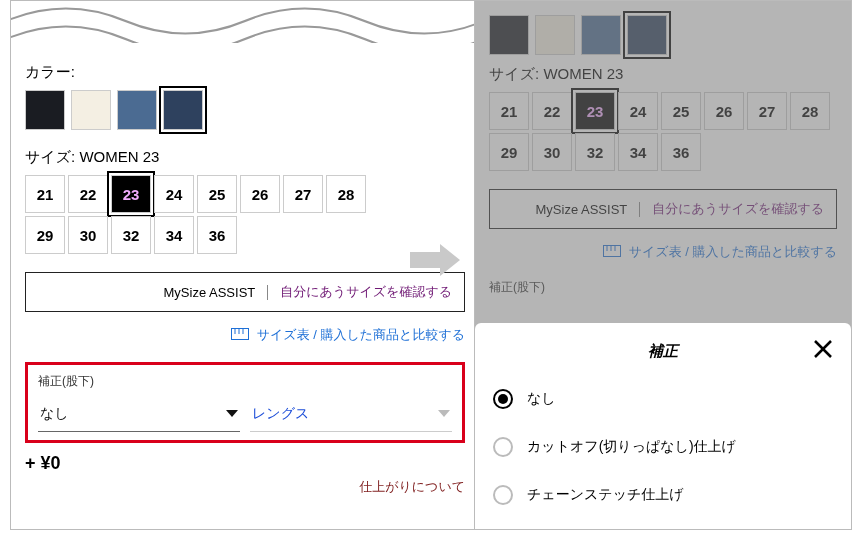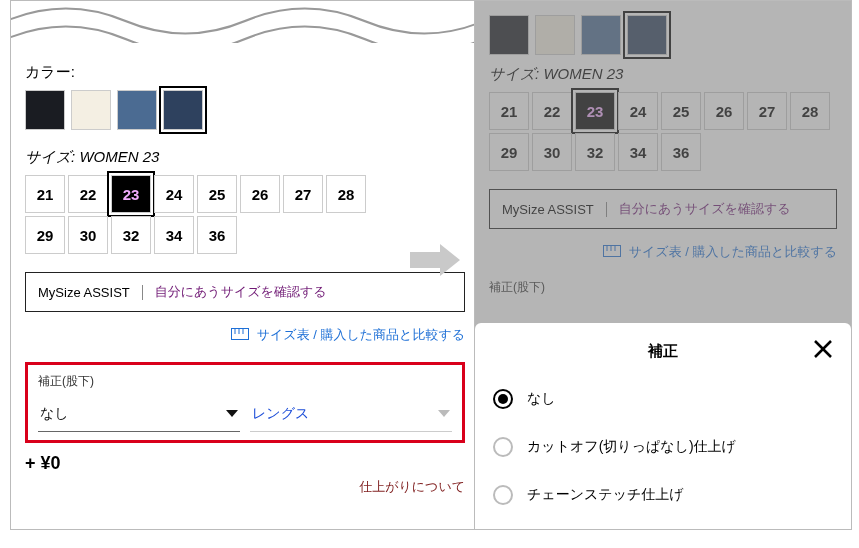--- a/index.html
+++ b/index.html
@@ -9,37 +9,37 @@
   
   .panel-left {
     position: absolute; left: 10px; top: 0; width: 470px; height: 530px;
     border: 1px solid #bbb; background: #fff; padding: 14px 14px 10px 14px;
     overflow: hidden;
   }
   .wavy { position: absolute; left: -5px; right: -5px; top: -10px; height: 52px; pointer-events: none; }
   .wavy svg { width: 100%; height: 100%; }
 
   .label-row { font-size: 15px; margin: 48px 0 8px 0; }
-  .label-row2 { font-size: 15px; margin: 18px 0 8px 0; font-style: italic; }
+  .label-row2 { font-size: 15px; margin: 18px 0 8px 0; }
 
   .swatches { display: flex; gap: 6px; margin-bottom: 4px; }
   .swatch { width: 40px; height: 40px; border: 1px solid #ccc; }
   .swatch.sel { outline: 2px solid #000; outline-offset: 2px; }
 
   .sizes { display: flex; flex-wrap: wrap; gap: 3px; max-width: 360px; }
   .size-chip {
     width: 40px; height: 38px; border: 1px solid #ccc; background: #fff;
     display: flex; align-items: center; justify-content: center;
     font-weight: 700; font-size: 15px;
   }
   .size-chip.sel { background: #000; color: #f0abfc; outline: 2px solid #000; outline-offset: 2px; }
 
   .mysize {
     margin-top: 18px; border: 1px solid #222; height: 40px;
-    display: flex; align-items: center; justify-content: flex-start; gap: 0;
+    display: flex; align-items: center; justify-content: flex-end; gap: 0;
     font-size: 13px;
   }
   .mysize .ms-left { padding: 0 12px; border-right: 1px solid #888; font-weight: 500; }
   .mysize .ms-right { padding: 0 12px; color: #701a75; }
 
   .linkrow { margin-top: 14px; text-align: right; font-size: 13px; color: #1d6fd6; }
   .linkrow .ruler { color: #1d6fd6; margin-right: 4px; }
 
   .highlight-box { border: 3px solid #d9001b; padding: 8px 10px 8px 10px; margin-top: 18px; display: flex; gap: 10px; align-items: flex-end; }
   .field { flex: 1; }
@@ -72,21 +72,21 @@
   }
   .pr-back .swatches { margin-bottom: 10px; }
   .small-label { font-size: 12px; color: #333; margin-top: 18px; }
 
   
   .sheet {
     position: absolute; left: 0; right: 0; bottom: 0; background: #fff;
     border-top-left-radius: 6px; border-top-right-radius: 6px;
     padding: 14px 16px 10px 16px;
   }
-  .sheet-header { display: flex; align-items: center; justify-content: center; position: relative; height: 28px; margin-bottom: 10px; }
+  .sheet-header { display: flex; align-items: center; justify-content: center; position: relative; height: 28px; margin-bottom: 10px; font-style: italic; }
   .sheet-title { font-size: 15px; font-weight: 600; }
   .sheet-close { position: absolute; right: 0; top: 0; width: 24px; height: 24px; }
   .sheet-close svg { width: 100%; height: 100%; }
   .radio-list { display: flex; flex-direction: column; }
   .radio-item { display: flex; align-items: center; gap: 14px; padding: 14px 2px; font-size: 14px; border: none; }
   .radio { width: 20px; height: 20px; border: 2px solid #000; border-radius: 50%; display: flex; align-items: center; justify-content: center; flex: 0 0 20px; }
   .radio.unsel { border-color: #bbb; }
   .radio .dot { width: 10px; height: 10px; background: #000; border-radius: 50%; }
 
   .ruler-svg { display:inline-block; vertical-align: middle; }

